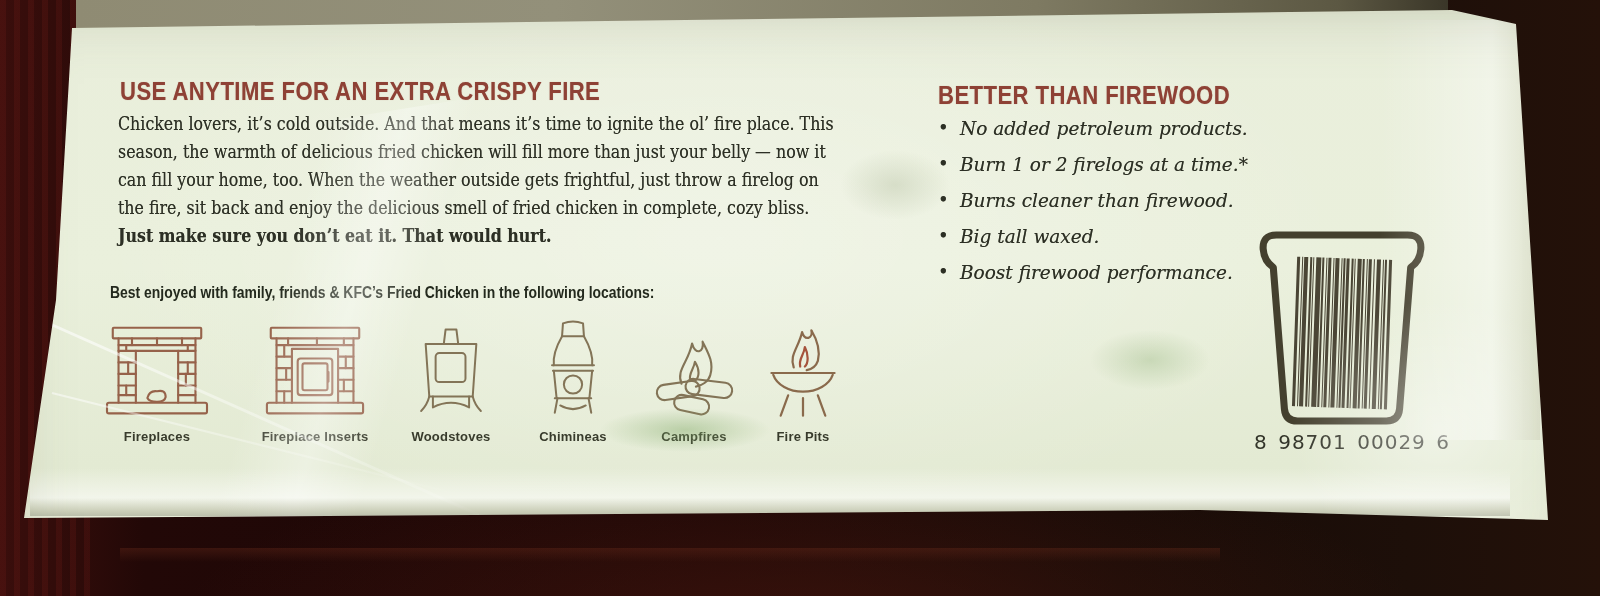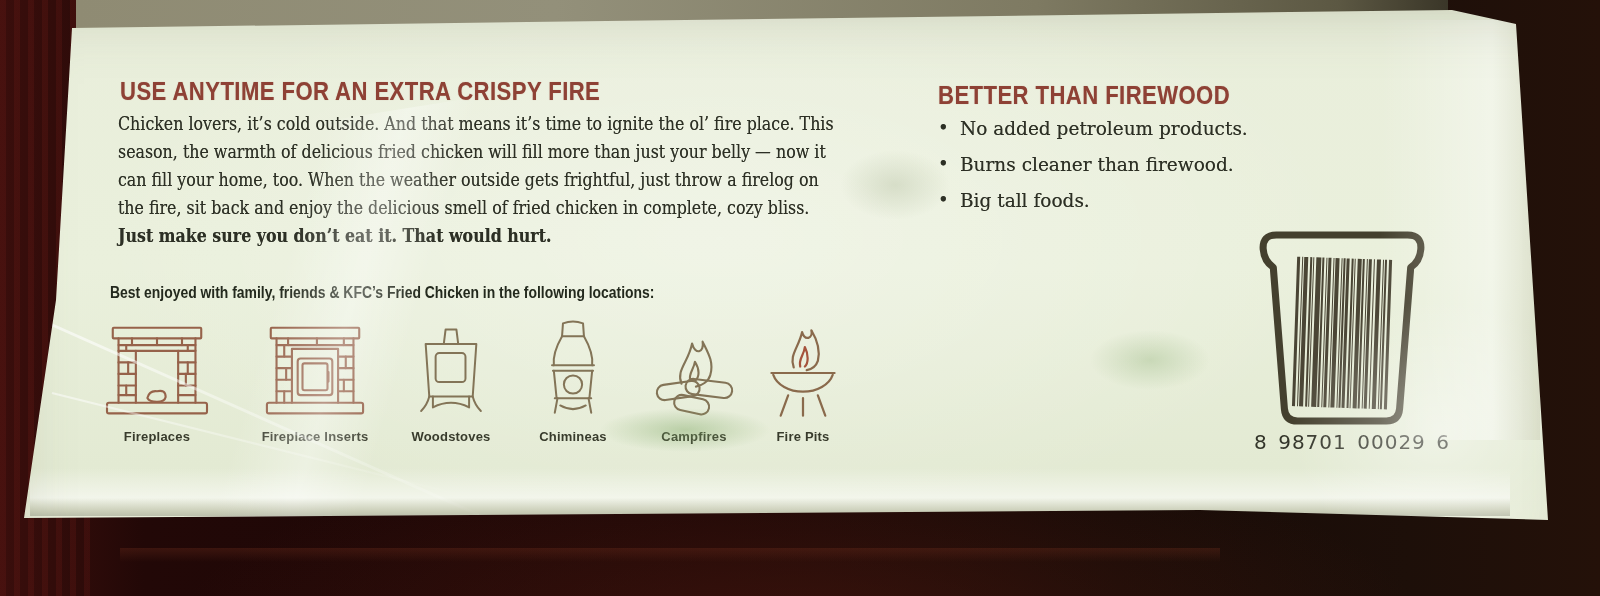--- a/index.html
+++ b/index.html
@@ -59,21 +59,21 @@
   .locs{position:absolute;left:96px;top:310px;width:780px;height:136px;}
   .loc{position:absolute;display:flex;flex-direction:column;justify-content:flex-end;height:134px;}
   .icon-box{display:flex;align-items:flex-end;justify-content:center;margin-bottom:7px;}
   .cap{text-align:center;font-weight:700;font-size:13px;letter-spacing:.2px;color:#383b2c;}
   .loc-1{left:2px;width:118px;} .loc-2{left:158px;width:122px;} .loc-3{left:312px;width:86px;}
   .loc-4{left:436px;width:82px;} .loc-5{left:548px;width:100px;} .loc-6{left:664px;width:86px;}
 
   .bullets{position:absolute;left:936px;top:116px;width:372px;list-style:none;margin:0;padding:0;
     font-family:"DejaVu Serif",serif;font-size:18.5px;color:#2c2f24;}
   .bullets li{position:relative;padding-left:24px;margin-bottom:11px;line-height:25px;
-    text-shadow:0 0 .5px rgba(44,47,36,.6);}
+    text-shadow:0 0 .5px rgba(44,47,36,.6);font-style:italic;}
   .bullets li::before{content:"•";position:absolute;left:2px;top:-1px;font-size:18px;color:#2c2f24;}
 
   .bucket-wrap{position:absolute;left:1246px;top:226px;width:192px;height:206px;}
   .digits{position:absolute;left:1254px;top:430px;width:196px;display:flex;justify-content:space-between;
     font-family:"DejaVu Sans",sans-serif;font-size:20px;color:#33352a;letter-spacing:1px;}
 </style>
 </head>
 <body>
 
 <div class="stage">
@@ -181,22 +181,24 @@
           </svg>
         </div>
         <div class="cap">Fire Pits</div>
       </div>
     </div>
 
     <div class="hdg hdg-right">BETTER THAN FIREWOOD</div>
 
     <ul class="bullets">
       <li>No added petroleum products.</li>
+      <li>Burn 1 or 2 firelogs at a time.*</li>
       <li>Burns cleaner than firewood.</li>
-      <li>Big tall foods.</li>
+      <li>Big tall waxed.</li>
+      <li>Boost firewood performance.</li>
     </ul>
 
     <div class="bucket-wrap">
       <svg width="192" height="206" viewBox="0 0 190 200" fill="none">
         <path d="M30 7 H160 Q174 7 173 21 Q172 33 163 39 L152 179 Q151 191 139 191 H51 Q39 191 38 179 L27 39 Q18 33 17 21 Q16 7 30 7 Z" stroke="#44402e" stroke-width="7" stroke-linejoin="round"></path>
         <g transform="rotate(2 95 105)">
           <line x1="48" y1="104" x2="144" y2="104" stroke="#4a4535" stroke-width="148" stroke-dasharray="3 2 1 1 4 2 2 1 1 2 5 1 2 2 1 1 3 2 1 1 4 2 1 1 2 1 3 2 2 1 1 2 4 1 2 2 1 1 3 2 1 2 4 2 1 1 2 2 3"></line>
         </g>
       </svg>
     </div>

